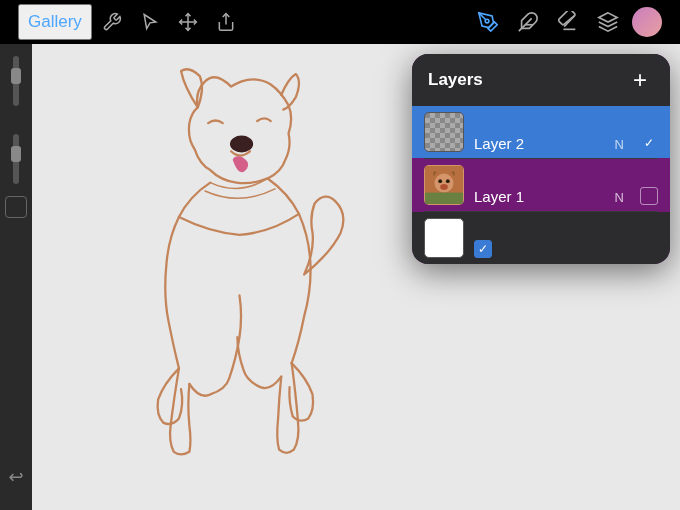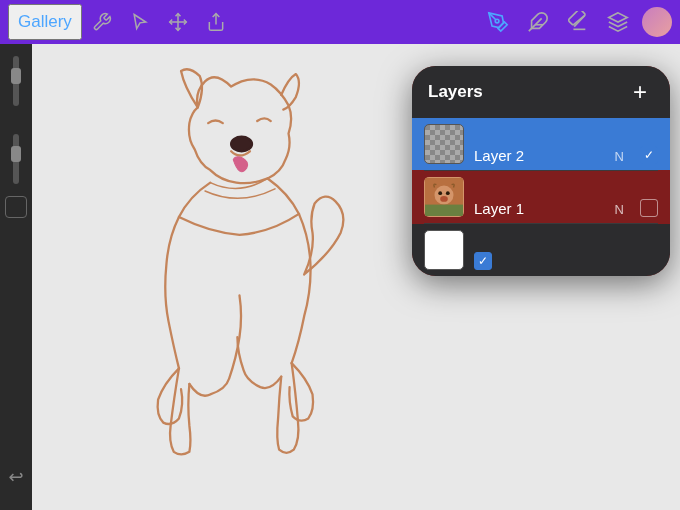--- a/index.html
+++ b/index.html
@@ -9,24 +9,24 @@
       overflow: hidden;
       background: #1a1a1a;
       font-family: -apple-system, BlinkMacSystemFont, 'Helvetica Neue', sans-serif;
     }
 
     
     #toolbar {
       position: absolute;
       top: 0; left: 0; right: 0;
       height: 44px;
-      background: #6d28d9;
-      display: flex;
-      align-items: center;
-      padding: 0 8px;
+      background: #000000;
+      display: flex;
+      align-items: center;
+      padding: 0 18px;
       z-index: 10;
     }
     #gallery-btn {
       color: #4da6ff;
       font-size: 17px;
       font-weight: 400;
       padding: 6px 8px;
       cursor: pointer;
       display: flex;
       align-items: center;
@@ -162,25 +162,25 @@
       position: absolute;
       left: 50px;
       top: -20px;
       width: 340px;
       height: 480px;
     }
 
     
     #layers-panel {
       position: absolute;
-      top: 22px;
+      top: 10px;
       right: 10px;
       width: 258px;
-      background: #7f1d1d;
-      border-radius: 24px;
+      background: #701a75;
+      border-radius: 16px;
       overflow: hidden;
       z-index: 20;
       box-shadow: 0 8px 32px rgba(0,0,0,0.5);
     }
     #layers-header {
       display: flex;
       align-items: center;
       justify-content: space-between;
       padding: 12px 16px;
       background: #2c2c2e;

